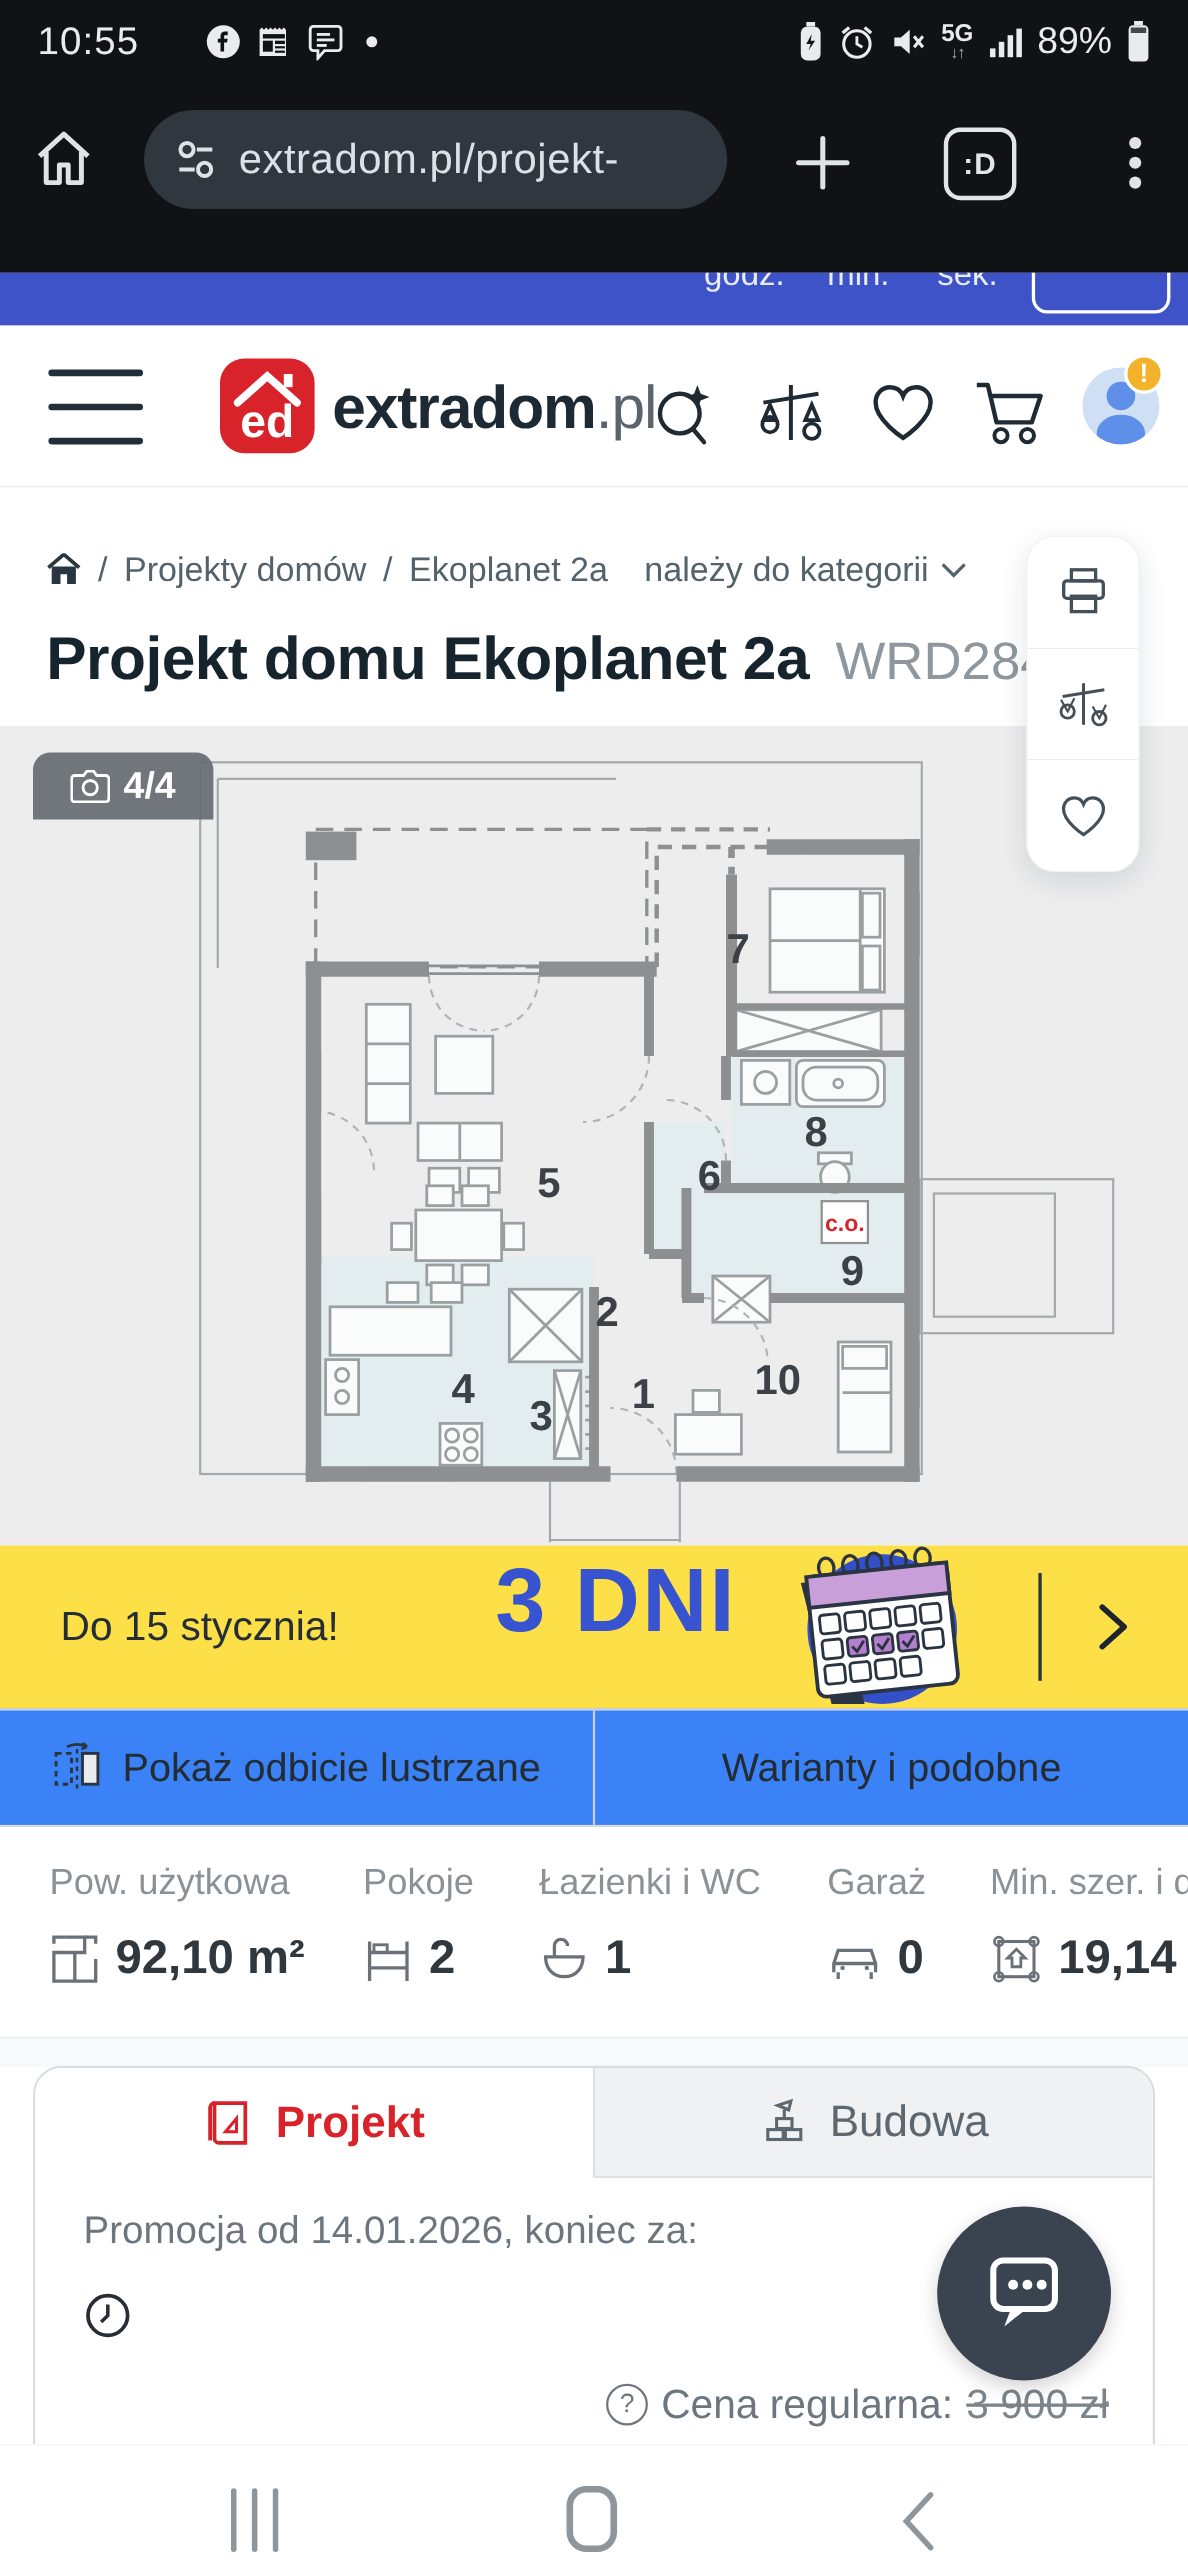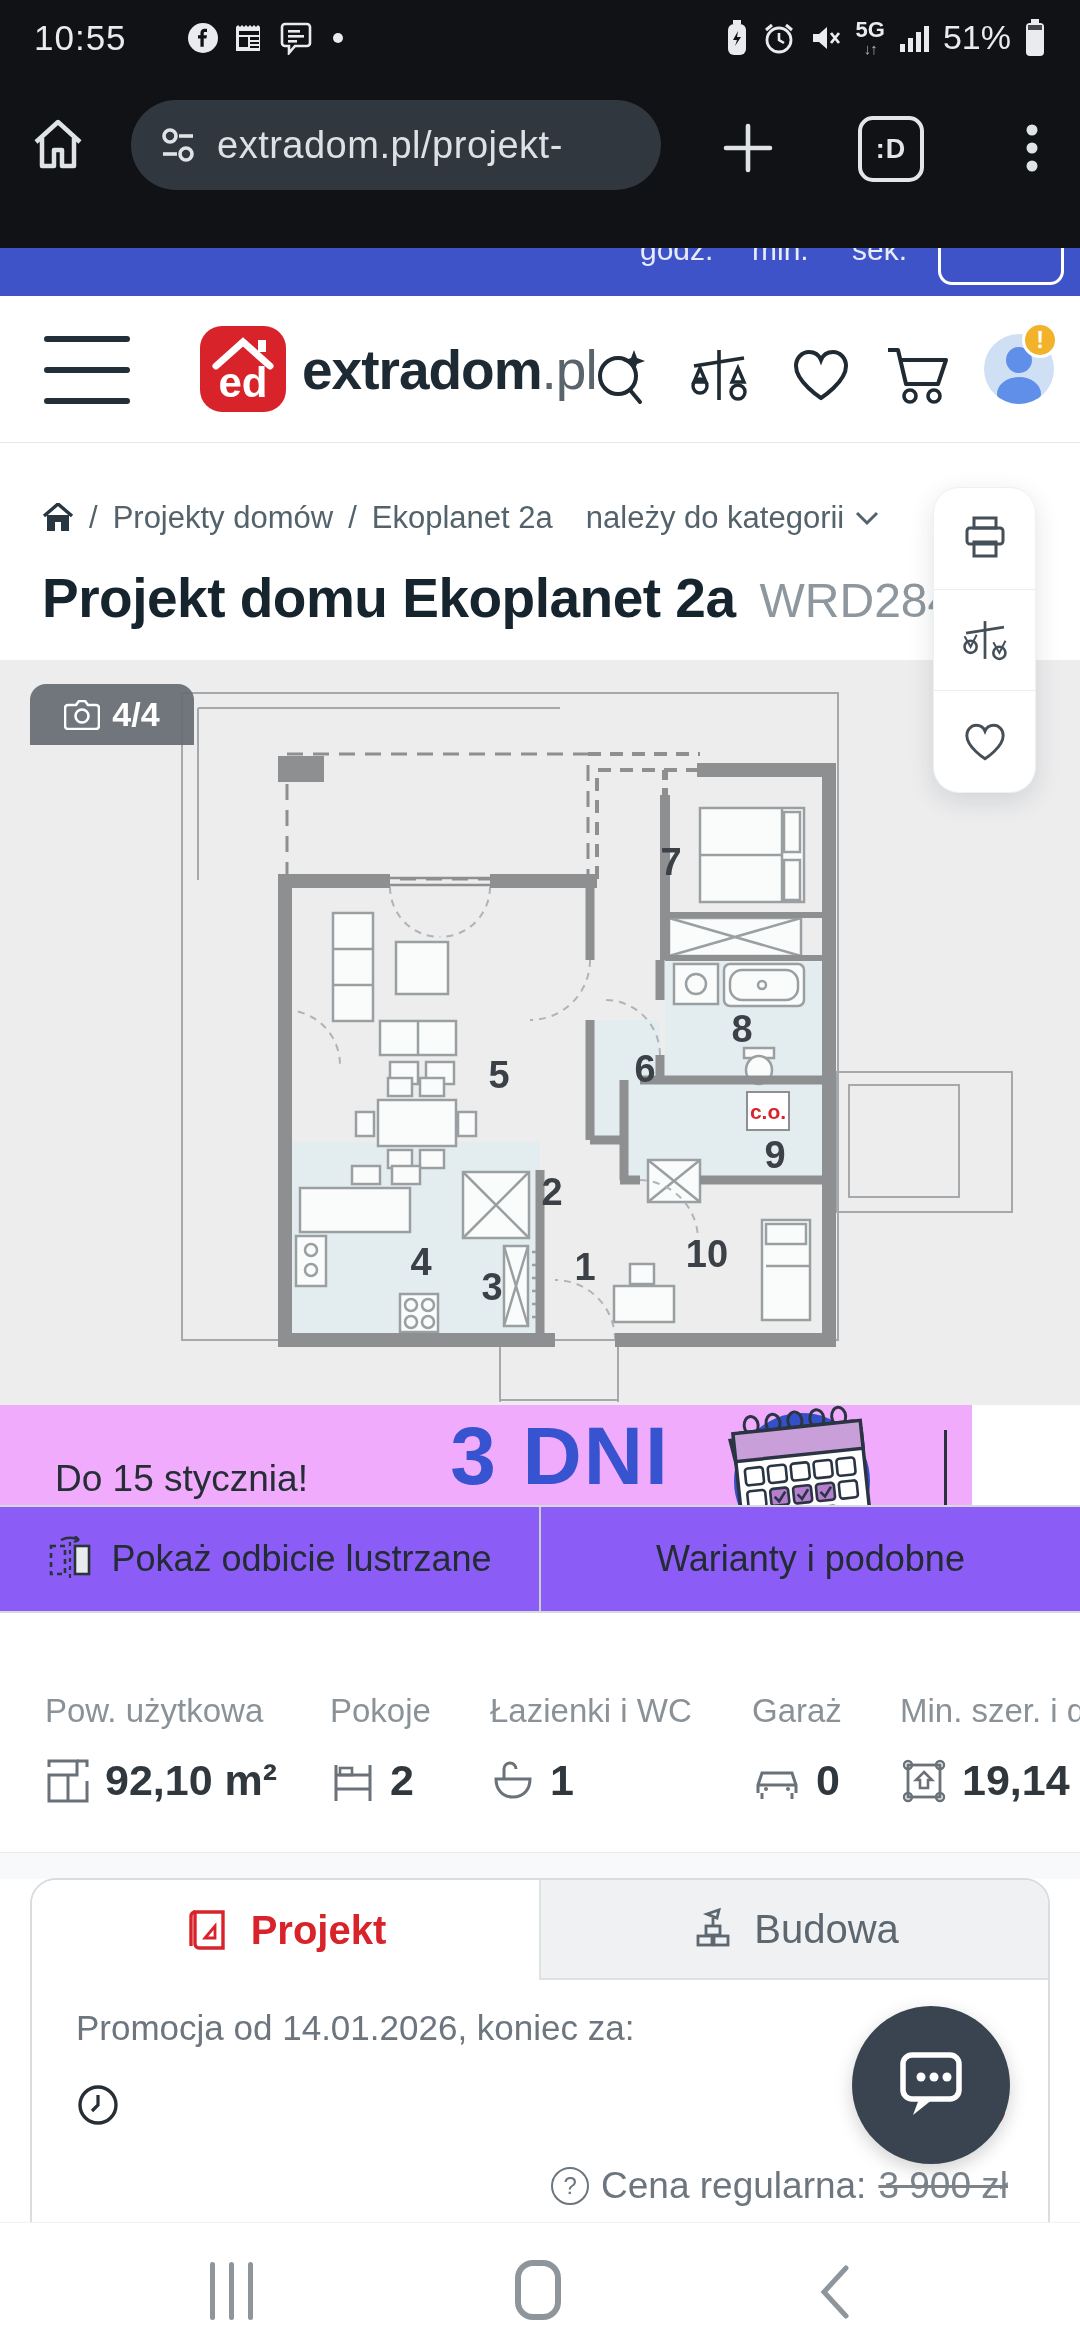--- a/index.html
+++ b/index.html
@@ -60,31 +60,31 @@
   
   .side-panel{left:933px;top:487px;width:101px;height:304px;background:#fff;border-radius:26px;border:1px solid #eef0f2;box-shadow:0 8px 26px rgba(20,30,40,.12);display:flex;flex-direction:column;z-index:6;}
   .sp-cell{flex:1;display:flex;align-items:center;justify-content:center;}
   .sp-cell + .sp-cell{border-top:1px solid #ececee;}
 
   
   .plan-band{left:0;top:660px;width:1080px;height:745px;background:#ededee;}
   .photo-badge{position:absolute;left:30px;top:684px;width:164px;height:61px;background:rgba(103,109,115,.93);border-radius:16px 16px 0 0;display:flex;align-items:center;justify-content:center;gap:12px;color:#fff;font-size:34px;font-weight:700;}
 
   
-  .promo{left:0;top:1405px;width:972px;height:148px;background:#f0abfc;overflow:hidden;}
+  .promo{left:0;top:1405px;width:1080px;height:148px;background:#fde047;overflow:hidden;}
   .promo-left{position:absolute;left:55px;top:0;height:148px;display:flex;align-items:center;font-size:37px;font-weight:500;color:#252d35;}
   .promo-center{position:absolute;left:385px;top:10px;width:350px;text-align:center;}
   .promo-big{font-size:82px;font-weight:900;color:#3753cf;letter-spacing:2px;line-height:1;}
   .promo-sub{font-size:37px;font-weight:900;color:#1d242c;letter-spacing:.5px;margin-top:2px;}
   .promo-div{position:absolute;left:944px;top:25px;width:3px;height:98px;background:#2a333d;}
   .promo-chev{position:absolute;left:992px;top:50px;}
   .promo-cal{position:absolute;left:690px;top:-6px;}
 
   
-  .actions{left:0;top:1505px;width:1080px;height:108px;background:#8b5cf6;border-top:2px solid #d5d9dc;border-bottom:2px solid #d5d9dc;box-sizing:border-box;display:flex;}
+  .actions{left:0;top:1553px;width:1080px;height:108px;background:#3b82f6;border-top:2px solid #d5d9dc;border-bottom:2px solid #d5d9dc;box-sizing:border-box;display:flex;}
   .act-cell{flex:1;display:flex;align-items:center;justify-content:center;gap:18px;font-size:36px;color:#232b33;}
   .act-cell + .act-cell{border-left:2px solid #c9ced2;}
 
   
   .stats{left:0;top:1661px;width:1080px;height:191px;background:#fff;}
   .stat-col{position:absolute;top:1692px;}
   .stat-label{font-size:33px;color:#8a9298;white-space:nowrap;}
   .stat-val{margin-top:26px;display:flex;align-items:flex-end;gap:14px;font-size:43px;font-weight:700;color:#30373d;white-space:nowrap;}
   .stats-sep{left:0;top:1852px;width:1080px;height:26px;background:#f7f9fa;border-top:1px solid #e7eaec;}
 
@@ -160,21 +160,21 @@
         <span class="fiveg">
             <b>5G</b>
             <span>↓↑</span>
           </span>
         <svg width="32" height="32" viewBox="0 0 32 32">
             <rect x="2" y="22" width="5" height="8" fill="#e9ebee"></rect>
             <rect x="10" y="16" width="5" height="14" fill="#e9ebee"></rect>
             <rect x="18" y="10" width="5" height="20" fill="#e9ebee"></rect>
             <rect x="26" y="4" width="5" height="26" fill="#e9ebee"></rect>
           </svg>
-        <span class="st-pct">51%</span>
+        <span class="st-pct">89%</span>
         <svg width="22" height="38" viewBox="0 0 22 38">
             <rect x="7" y="0" width="8" height="4" fill="#e9ebee"></rect>
             <rect x="2" y="4" width="18" height="33" rx="4" fill="#e9ebee"></rect>
             <rect x="4" y="6" width="14" height="5" fill="#44474c"></rect>
           </svg>
       </span>
     </div>
 
     <div class="chrome-row">
       <svg class="home-btn" width="64" height="64" viewBox="0 0 64 64">

